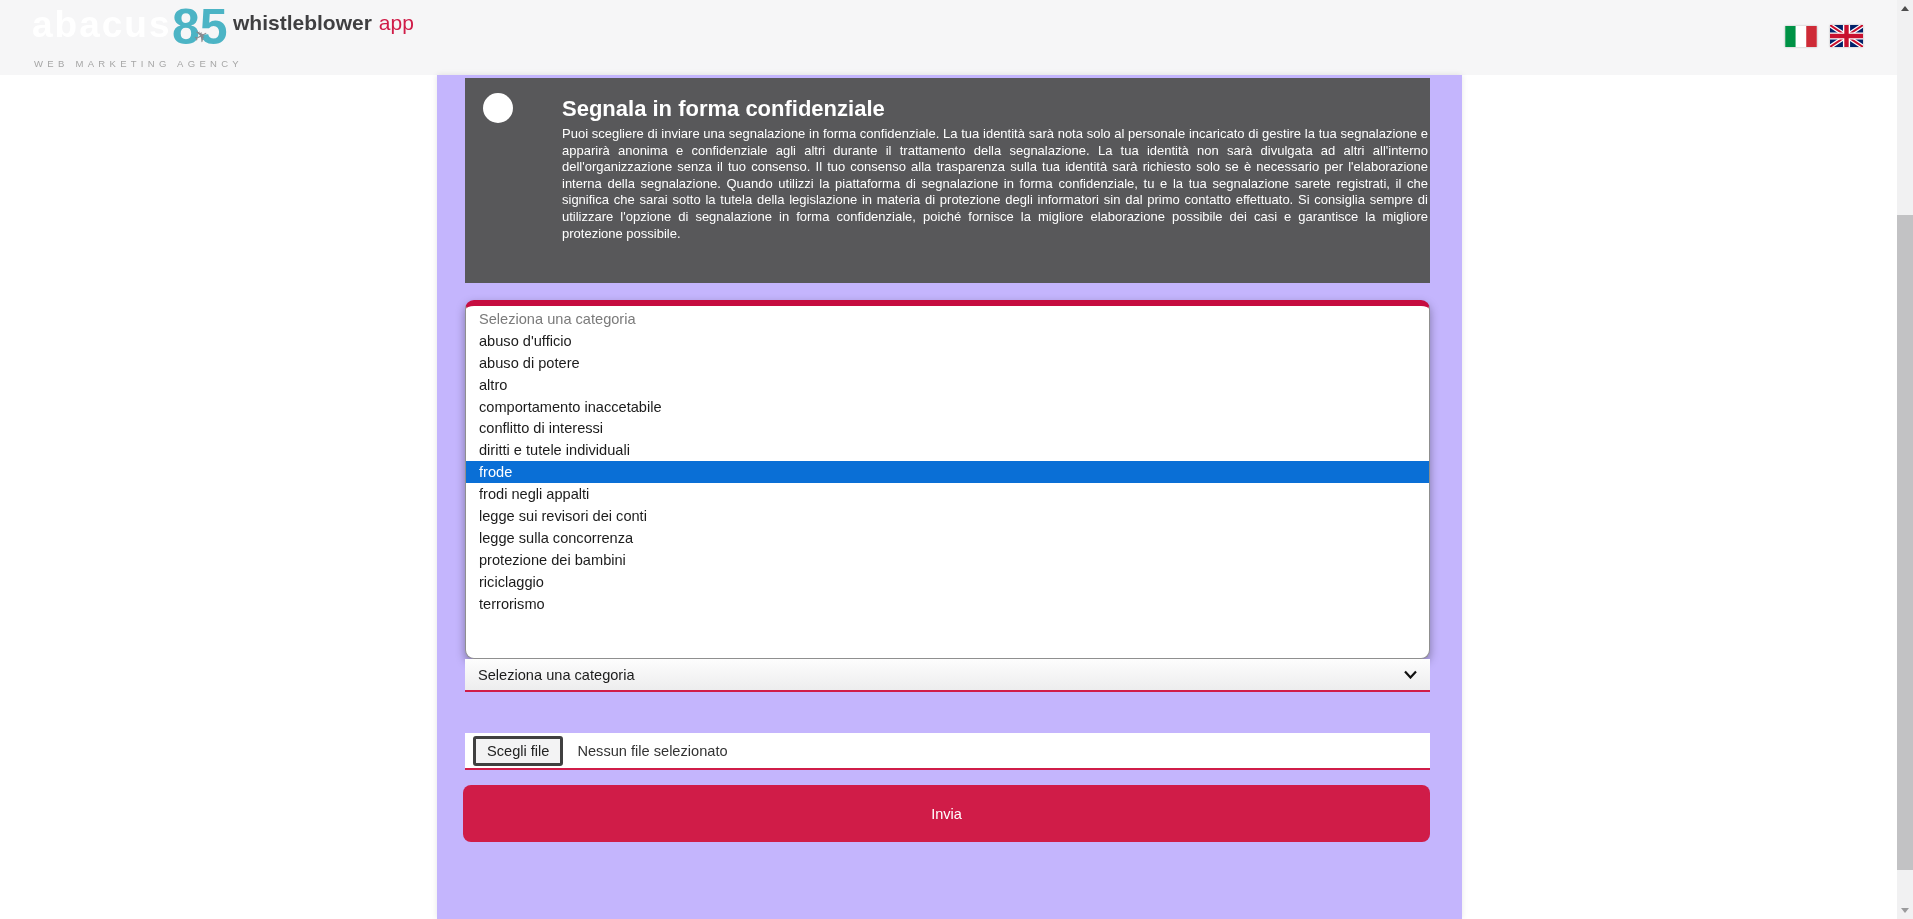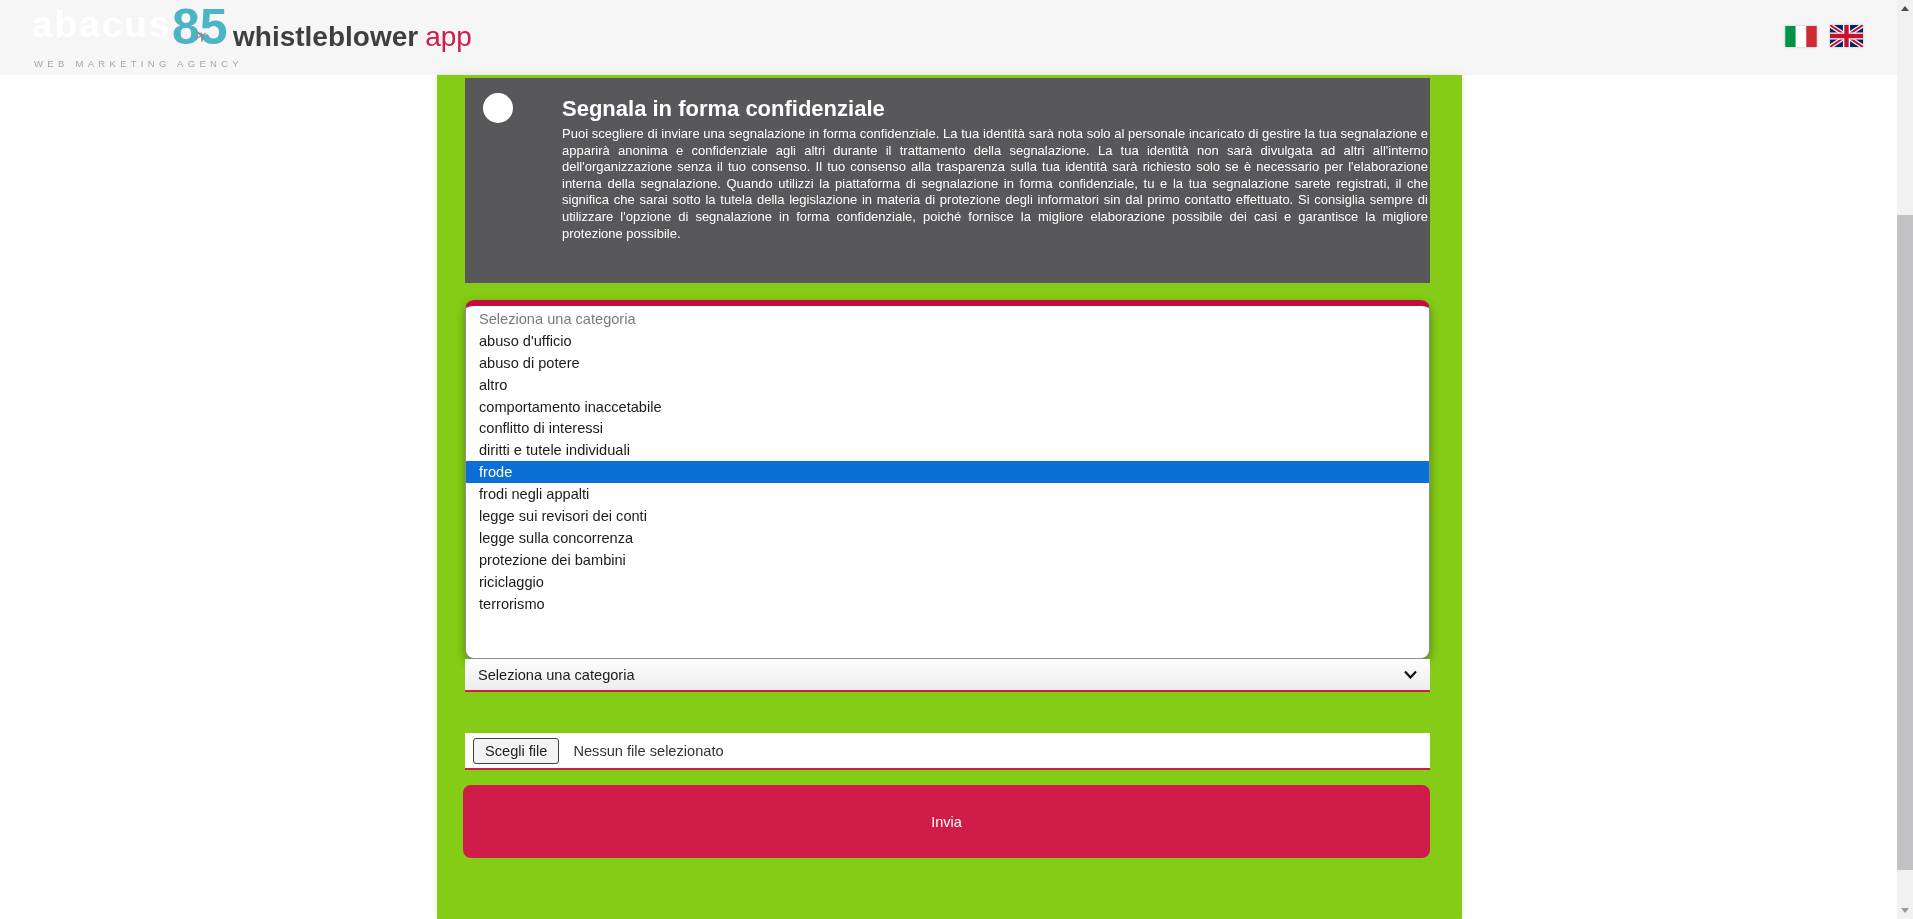--- a/index.html
+++ b/index.html
@@ -33,22 +33,22 @@
   .logo-85{
     position:absolute;left:172px;top:2px;
     font-size:50px;line-height:1;color:var(--teal);
     font-weight:bold;
   }
   .logo-plane{
     position:absolute;left:194px;top:26px;
     font-size:17px;color:#8a8a8f;transform:rotate(-28deg);
   }
   .app-title{
-    position:absolute;left:233px;top:21px;
-    font-size:28px;display:flex;gap:7px;align-items:baseline;
+    position:absolute;left:233px;top:11px;
+    font-size:21px;display:flex;gap:7px;align-items:baseline;
   }
   .app-title .t-main{font-weight:bold;color:#3f3f41;}
   .app-title .t-accent{color:var(--crimson);}
   .flags{position:absolute;left:1785px;top:25px;display:flex;gap:13px;align-items:center;}
   .flag{display:block;box-shadow:0 0 2px rgba(0,0,0,.25);cursor:pointer;}
 
   
   .scrollbar{
     position:absolute;right:0;top:0;width:16px;height:919px;
     background:#f1f1f2;z-index:50;
@@ -57,21 +57,21 @@
     border-left:4px solid transparent;border-right:4px solid transparent;
     border-bottom:5px solid #4d4d4d;}
   .sb-down{position:absolute;bottom:6px;left:4px;width:0;height:0;
     border-left:4px solid transparent;border-right:4px solid transparent;
     border-top:5px solid #9b9b9d;}
   .sb-thumb{position:absolute;left:0;top:215px;width:16px;height:655px;background:#c2c2c4;}
 
   
   .column{
     position:absolute;left:437px;top:75px;width:1025px;height:844px;
-    background:#84cc16;
+    background:#c4b5fd;
     box-shadow:0 0 6px rgba(0,0,0,.10);
   }
 
   
   .dark-box{
     position:absolute;left:28px;top:3px;width:965px;height:205px;
     background:var(--dark-panel);
   }
   .radio-circle{
     position:absolute;left:18px;top:15px;width:30px;height:30px;
@@ -119,29 +119,29 @@
     font-size:15.5px;color:#3c3c3c;
   }
   .attach-label .hint{font-size:12px;color:#4a4a4a;}
   .file-row{
     position:absolute;left:28px;top:658px;width:965px;height:37px;
     background:#ffffff;border-bottom:2px solid var(--crimson);
     display:flex;align-items:center;
   }
   .choose-btn{
     margin-left:8px;padding:4px 11px;
-    border:1px solid #404040;border-radius:3px;
+    border:3px solid #404040;border-radius:3px;
     background:#f3f3f4;font-size:14.6px;color:#222;
     font-family:"Liberation Sans",sans-serif;cursor:pointer;
   }
   .file-status{margin-left:14px;font-size:14.6px;color:#333;}
 
   
   .invia-btn{
-    position:absolute;left:26px;top:710px;width:967px;height:73px;
+    position:absolute;left:26px;top:710px;width:967px;height:57px;
     background:var(--crimson);border:none;border-radius:8px;
     color:#ffffff;font-size:14.5px;cursor:pointer;
     font-family:"Liberation Sans",sans-serif;
     display:flex;align-items:center;justify-content:center;
   }
 </style>
 </head>
 <body>
 
 <div class="header">

